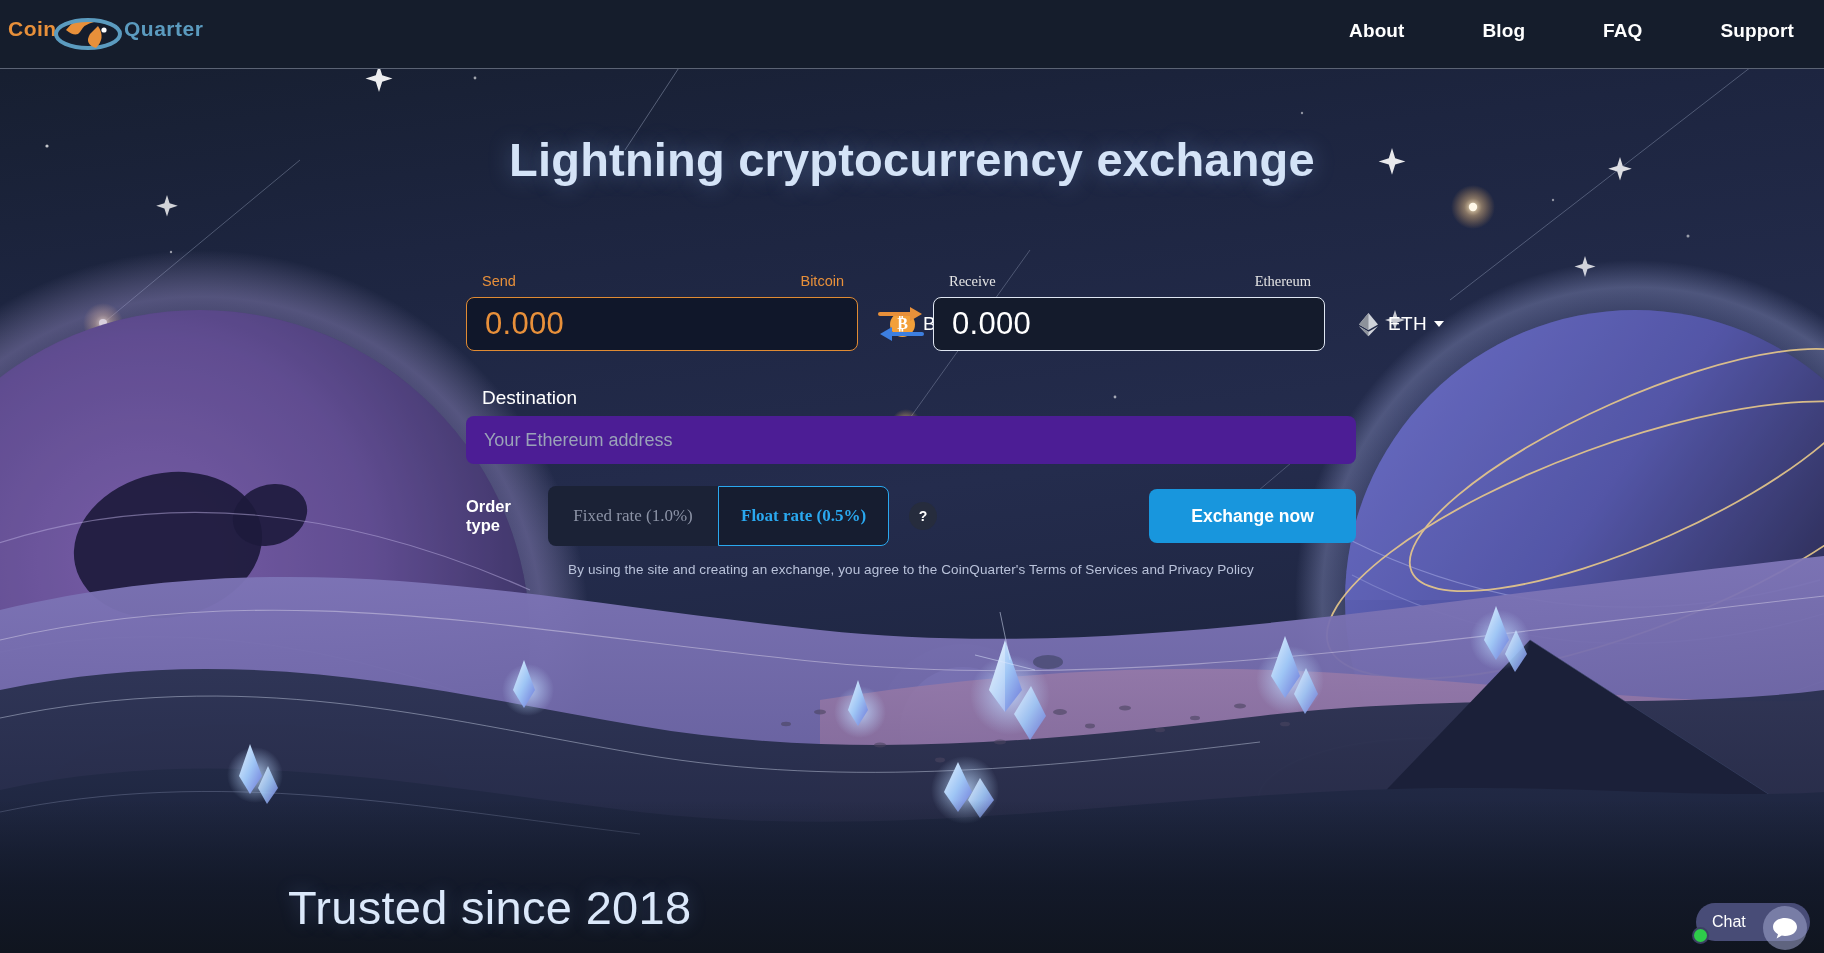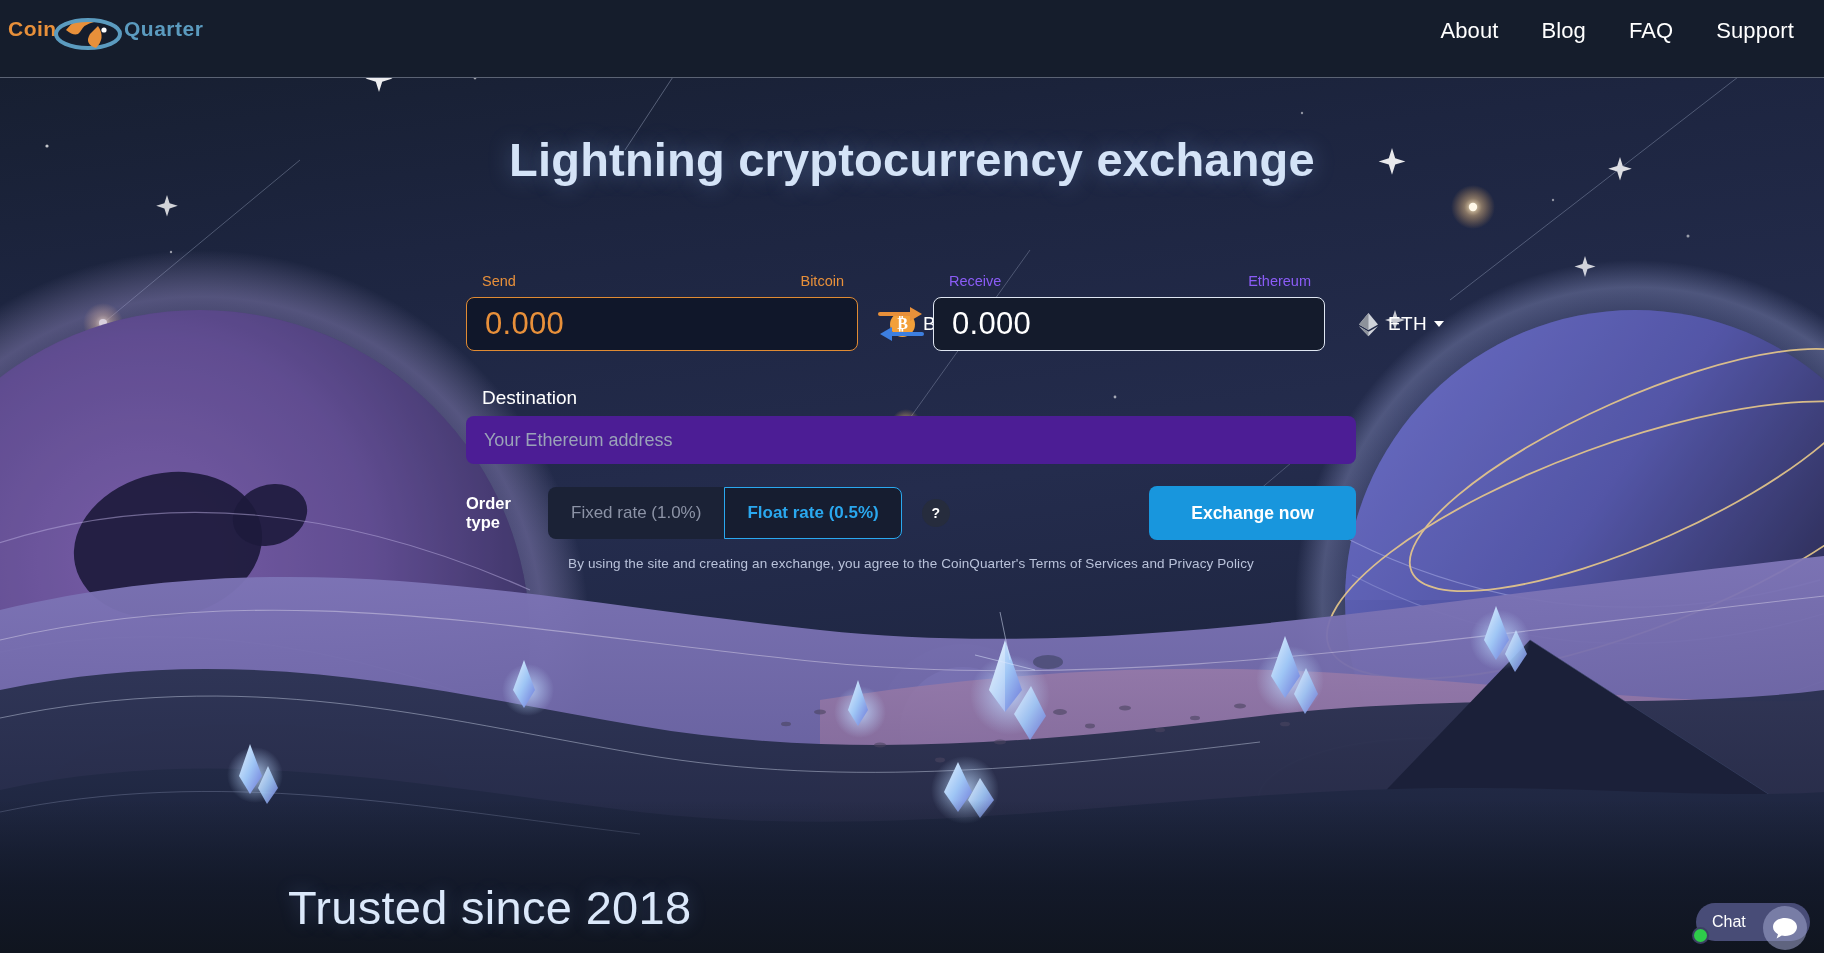--- a/index.html
+++ b/index.html
@@ -11,37 +11,38 @@
   }
 
   .page { position: relative; width: 1824px; height: 953px; overflow: hidden; }
 
   
   .scene { position: absolute; inset: 0; z-index: 0; }
   .scene svg { display: block; width: 1824px; height: 953px; }
 
   
   .header {
-    position: absolute; top: 0; left: 0; right: 0; height: 78px;
+    position: absolute; top: 0; left: 0; right: 0; height: 69px;
     z-index: 30;
     background: #151d2c;
     border-bottom: 1px solid #5b6374;
     display: flex; align-items: center;
   }
   .logo { position: absolute; left: 6px; top: 6px; width: 210px; height: 48px; }
   .logo svg { display:block; }
 
   .nav {
     position: absolute; right: 30px; top: 0; height: 62px;
     display: flex; align-items: center; gap: 43px;
   }
   .nav a {
     color: #ffffff; text-decoration: none;
-    font-size: 22px; font-weight: normal;
+    font-size: 19px; font-weight: bold;
     letter-spacing: .1px;
+    margin-left: 35px;
   }
 
   
   .hero-title {
     position: absolute; top: 132px; left: 0; right: 0;
     text-align: center; z-index: 20;
     font-size: 47px; font-weight: bold;
     color: #d4e3f7;
     letter-spacing: .2px;
     text-shadow: 0 0 22px rgba(150,190,255,.35);
@@ -59,21 +60,21 @@
   .field-block.send    { left: 0;   width: 196px; }
   .field-block.send    { left: 0;   width: 392px; }
   .field-block.receive { left: 467px; width: 392px; }
 
   .field-labels {
     display: flex; justify-content: space-between; align-items: baseline;
     padding: 0 14px 0 16px; height: 24px;
   }
   .lbl { font-size: 14.5px; }
   .lbl.orange { color: #e8903a; }
-  .lbl.white  { color: #8b5cf6; }
+  .lbl.white  { color: #e5e5e5; font-family: Liberation Serif, serif; }
 
   .input-box {
     position: relative; height: 54px; border-radius: 8px;
     display: flex; align-items: center;
     background: #141b2c;
     padding: 0 12px 0 18px;
   }
   .input-box.send    { border: 1.5px solid #e08b33; background:#10172a; }
   .input-box.receive { border: 1.5px solid #dfe6f2; background:#141b2c; }
 
@@ -128,24 +129,24 @@
   
   .order-row {
     margin-top: 22px; display: flex; align-items: center;
   }
   .order-label {
     color: #ffffff; font-size: 16.5px; font-weight: bold;
     width: 82px; flex: 0 0 82px;
   }
   .seg { display: flex; }
   .seg-btn {
-    height: 52px; min-width: 170px; padding: 0 22px;
+    height: 60px; min-width: 170px; padding: 0 22px;
     display: flex; align-items: center; justify-content: center;
     font-size: 17px; cursor: pointer;
-    background: #1b2236; border: 1.5px solid transparent;
+    background: #1b2236; border: 1.5px solid transparent; font-family: Liberation Serif, serif;
   }
   .seg-btn.left  { border-radius: 8px 0 0 8px; color: #8c93a6; background:#1b2236; }
   .seg-btn.right { border-radius: 0 8px 8px 0; color: #2aa8ef; border-color: #2aa8ef; background:#161d30; font-weight:bold; }
 
   .help-btn {
     width: 28px; height: 28px; border-radius: 50%;
     background: #262c3d; color: #ffffff;
     display: flex; align-items: center; justify-content: center;
     font-size: 14px; font-weight: bold; margin-left: 20px; cursor: pointer;
     border: 0;

